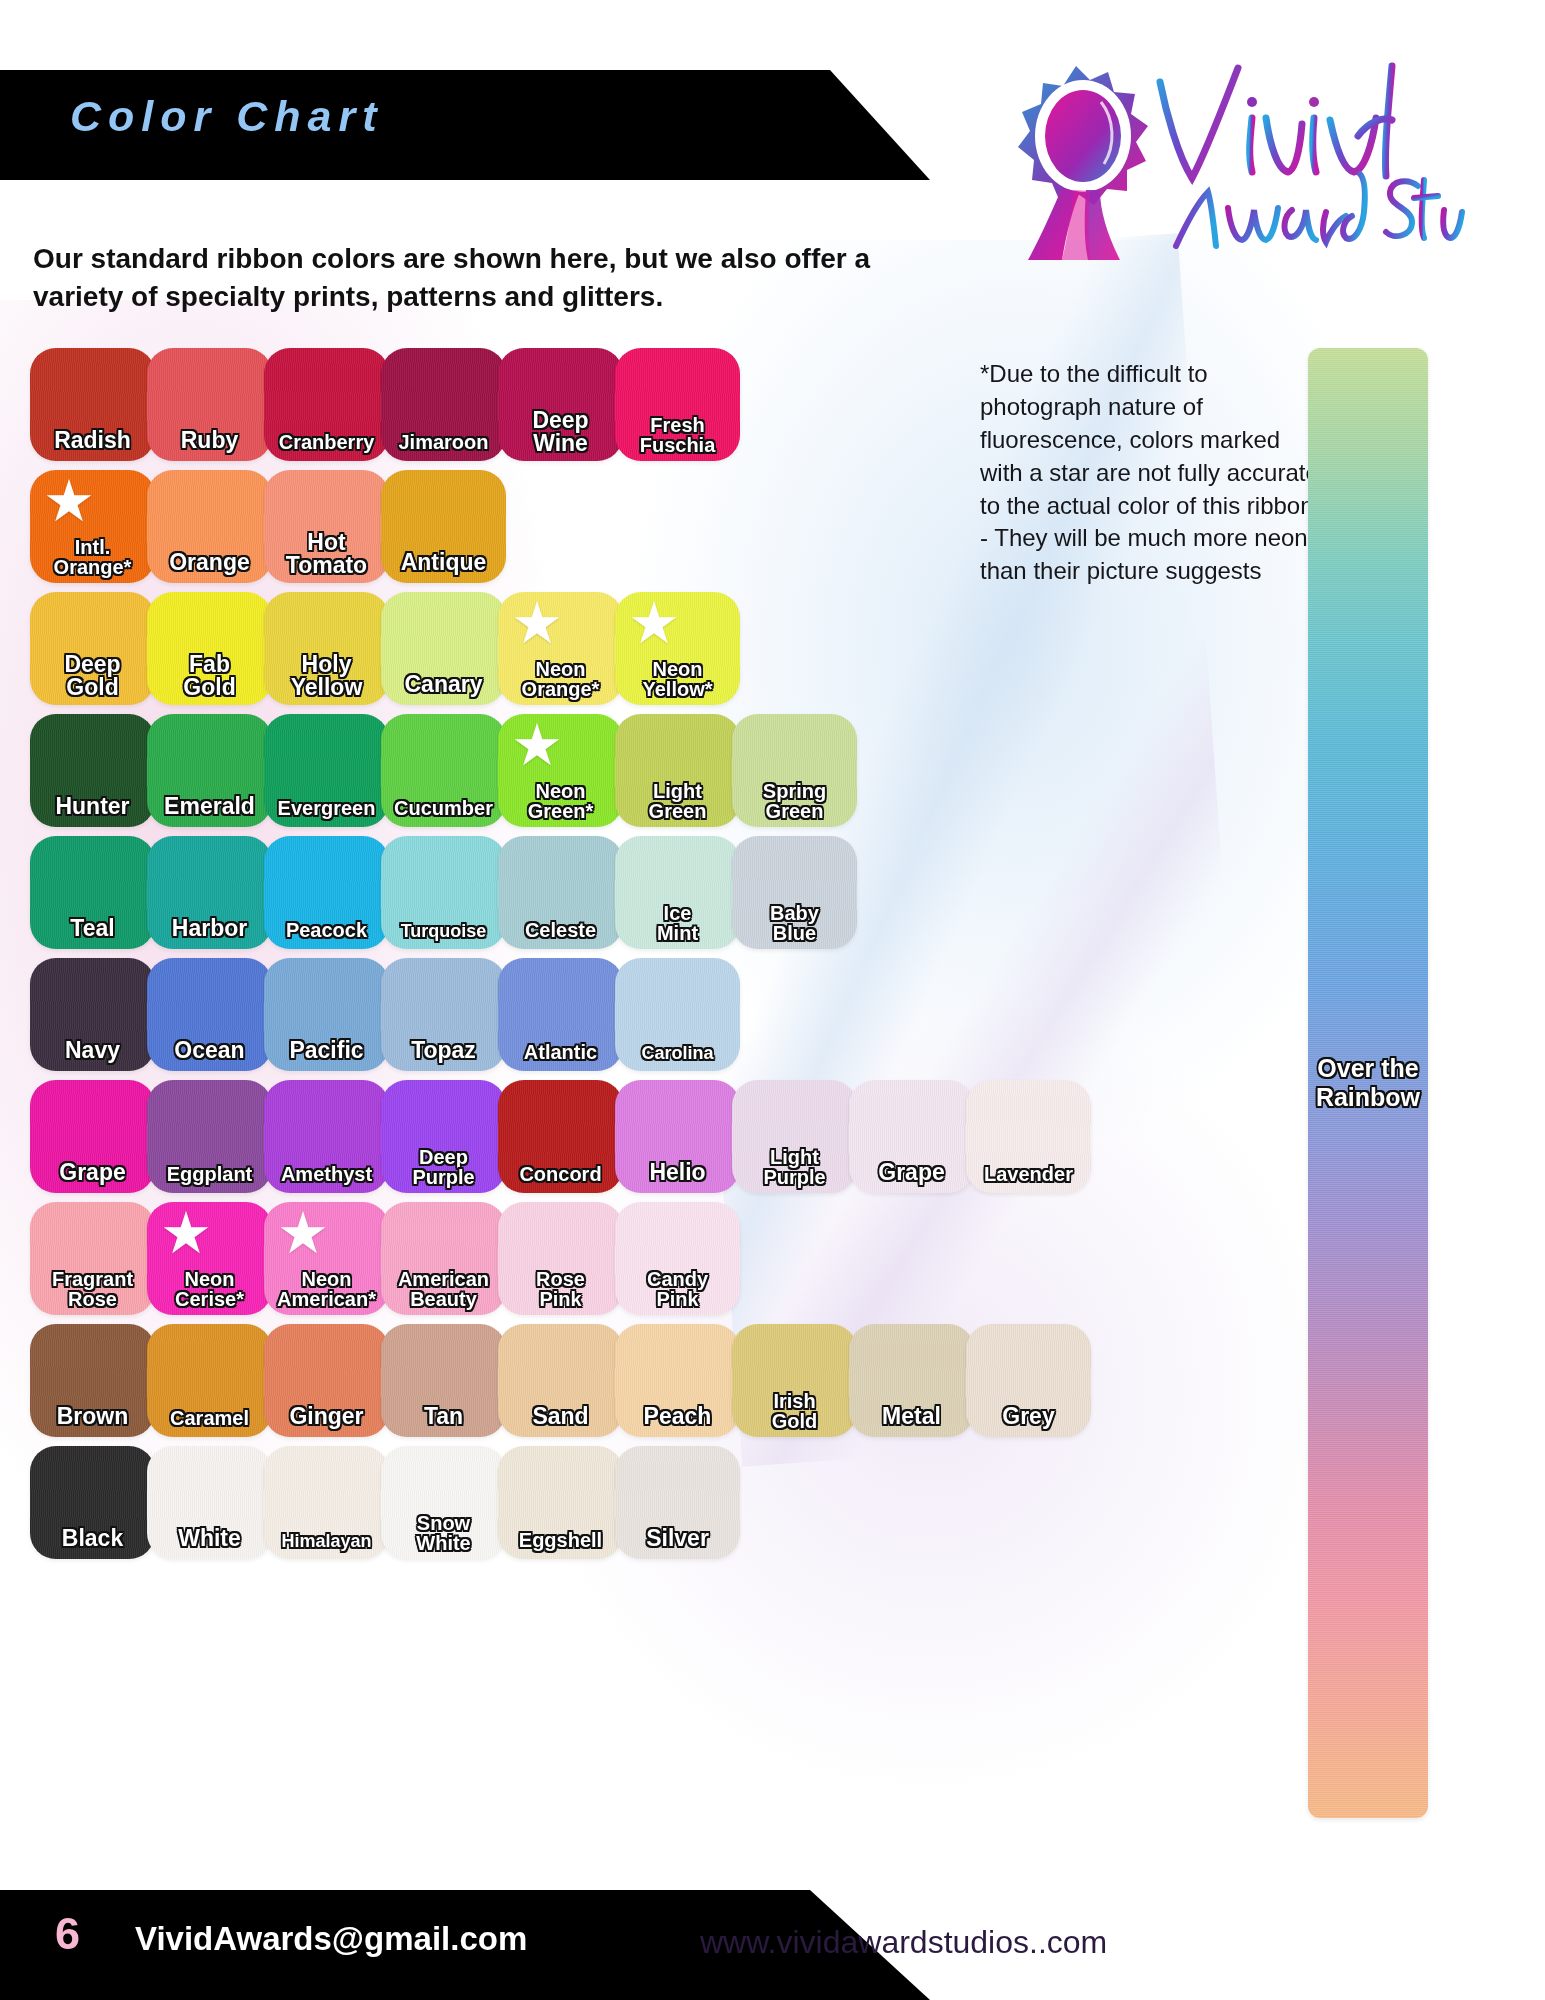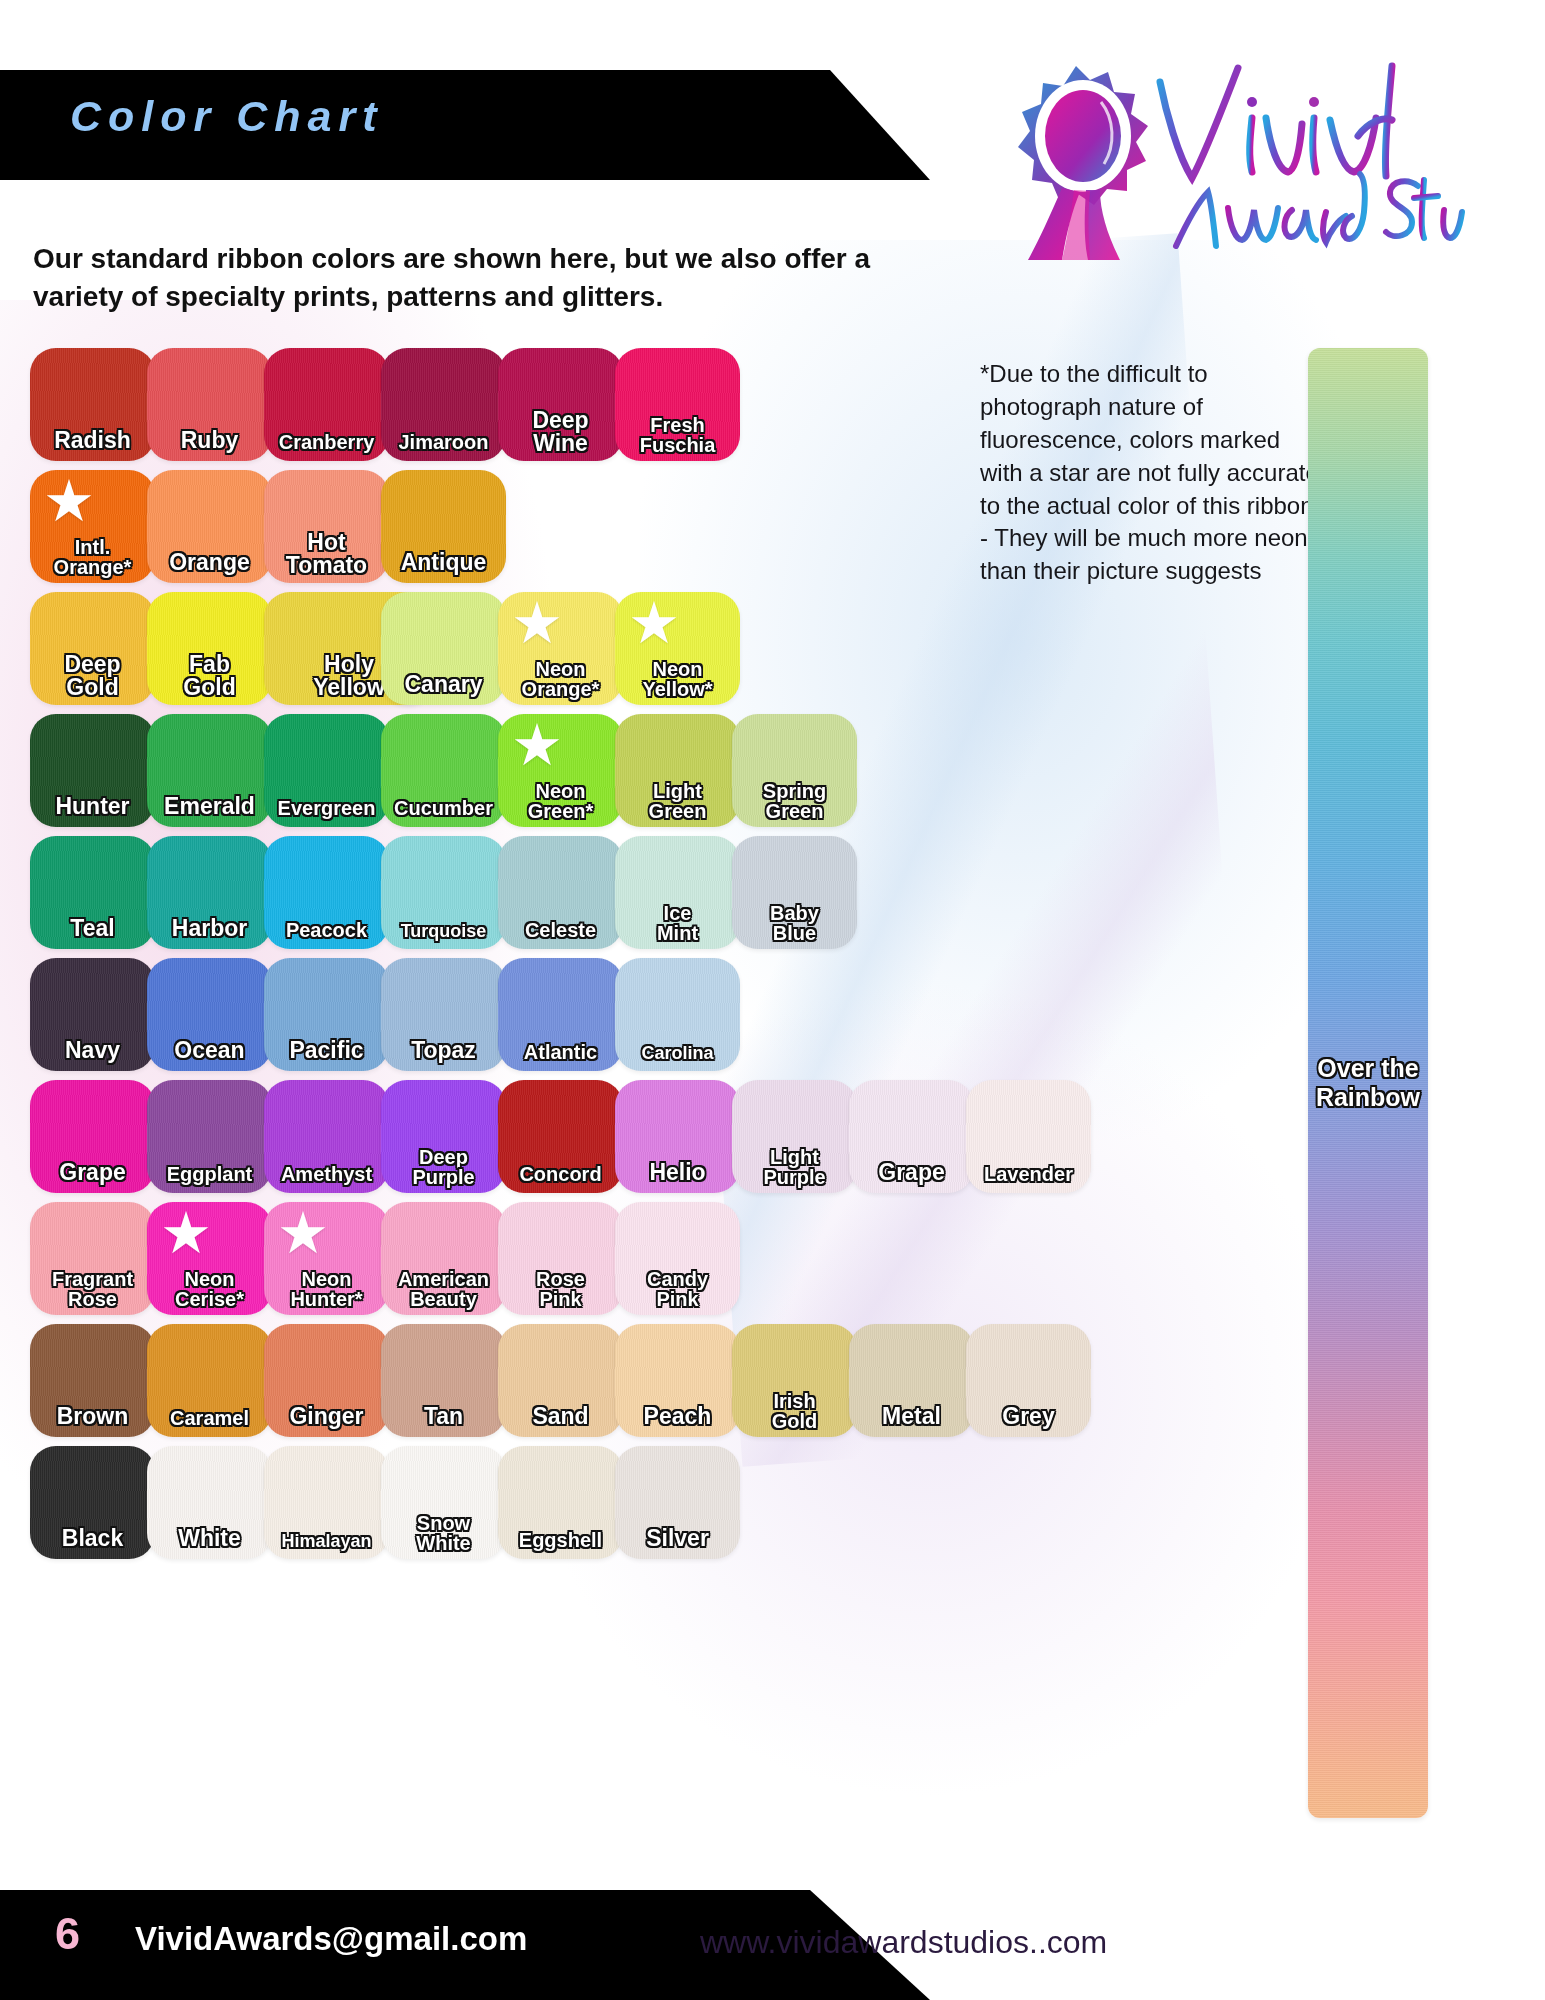--- a/index.html
+++ b/index.html
@@ -240,21 +240,21 @@
           <div>Gold</div>
         </div>
       </div>
       <div class="sw" style="left: 117px; width: 125px; background: rgb(242, 237, 36);">
         <div class="tex"></div>
         <div class="lbl two">
           <div>Fab</div>
           <div>Gold</div>
         </div>
       </div>
-      <div class="sw" style="left: 234px; width: 125px; background: rgb(234, 212, 63); padding-left: 45px;">
+      <div class="sw" style="left: 234px; width: 125px; background: rgb(234, 212, 63);">
         <div class="tex"></div>
         <div class="lbl two">
           <div>Holy</div>
           <div>Yellow</div>
         </div>
       </div>
       <div class="sw" style="left: 351px; width: 125px; background: rgb(217, 239, 135); text-decoration: underline;">
         <div class="tex"></div>
         <div class="lbl">Canary</div>
       </div>
@@ -435,21 +435,21 @@
         <div class="lbl two sm">
           <div>Neon</div>
           <div>Cerise*</div>
         </div>
       </div>
       <div class="sw" style="left: 234px; width: 125px; background: rgb(249, 126, 203);">
         <div class="tex"></div>
         <div class="star">★</div>
         <div class="lbl two sm">
           <div>Neon</div>
-          <div>Hunter*</div>
+          <div>American*</div>
         </div>
       </div>
       <div class="sw" style="left: 351px; width: 125px; background: rgb(249, 167, 200);">
         <div class="tex"></div>
         <div class="lbl two sm">
           <div>American</div>
           <div>Beauty</div>
         </div>
       </div>
       <div class="sw" style="left: 468px; width: 125px; background: rgb(249, 210, 228);">

